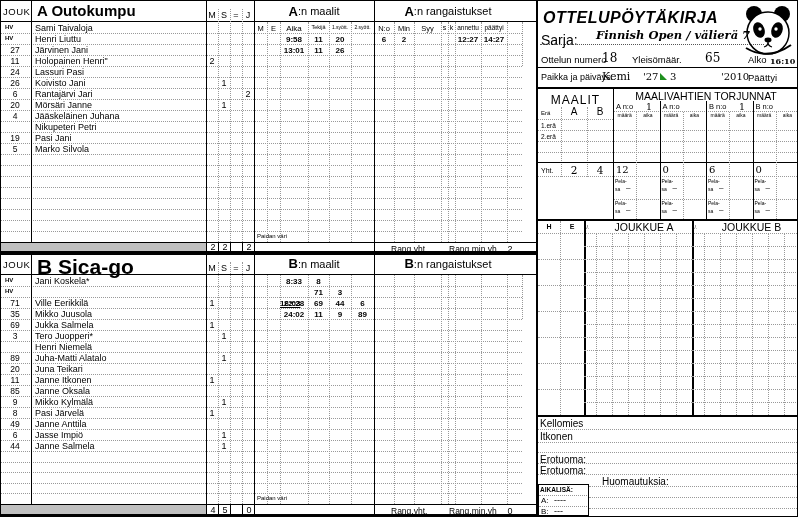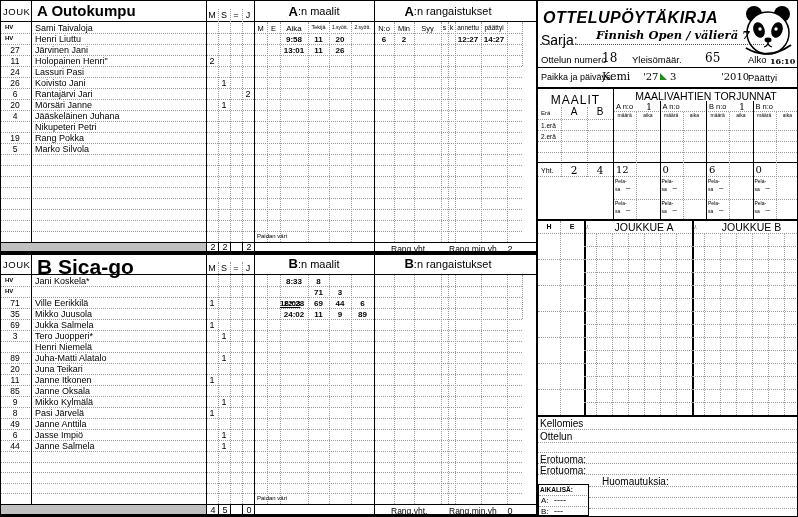--- a/index.html
+++ b/index.html
@@ -44,21 +44,21 @@
         <div class="abs" style="left: 34px; top: 88px; width: 168px; height: 10px; font-size: 9px;">Rantajärvi Jari</div>
         <div class="abs" style="left: 241px; top: 88px; width: 12px; height: 10px; font-size: 9px; text-align: center;">2</div>
         <div class="abs" style="left: 0px; top: 99px; width: 28px; height: 10px; font-size: 8.5px; text-align: center;">20</div>
         <div class="abs" style="left: 34px; top: 99px; width: 168px; height: 10px; font-size: 9px;">Mörsäri Janne</div>
         <div class="abs" style="left: 217px; top: 99px; width: 12px; height: 10px; font-size: 9px; text-align: center;">1</div>
         <div class="abs" style="left: 0px; top: 110px; width: 28px; height: 10px; font-size: 8.5px; text-align: center;">4</div>
         <div class="abs" style="left: 34px; top: 110px; width: 168px; height: 10px; font-size: 9px;">Jääskeläinen Juhana</div>
         <div class="abs" style="left: 0px; top: 121px; width: 28px; height: 10px; font-size: 8.5px; text-align: center;"></div>
         <div class="abs" style="left: 34px; top: 121px; width: 168px; height: 10px; font-size: 9px;">Nikupeteri Petri</div>
         <div class="abs" style="left: 0px; top: 132px; width: 28px; height: 10px; font-size: 8.5px; text-align: center;">19</div>
-        <div class="abs" style="left: 34px; top: 132px; width: 168px; height: 10px; font-size: 9px;">Rang Pokka</div>
+        <div class="abs" style="left: 34px; top: 132px; width: 168px; height: 10px; font-size: 9px;">Pasi Jani</div>
         <div class="abs" style="left: 0px; top: 143px; width: 28px; height: 10px; font-size: 8.5px; text-align: center;">5</div>
         <div class="abs" style="left: 34px; top: 143px; width: 168px; height: 10px; font-size: 9px;">Marko Silvola</div>
         <div class="abs" style="left: 0px; top: 32px; width: 521px; height: 0px; border-top: 1px dotted rgb(153, 153, 153);"></div>
         <div class="abs" style="left: 0px; top: 43px; width: 521px; height: 0px; border-top: 1px dotted rgb(153, 153, 153);"></div>
         <div class="abs" style="left: 0px; top: 54px; width: 521px; height: 0px; border-top: 1px dotted rgb(153, 153, 153);"></div>
         <div class="abs" style="left: 0px; top: 65px; width: 521px; height: 0px; border-top: 1px dotted rgb(153, 153, 153);"></div>
         <div class="abs" style="left: 0px; top: 76px; width: 521px; height: 0px; border-top: 1px dotted rgb(153, 153, 153);"></div>
         <div class="abs" style="left: 0px; top: 87px; width: 521px; height: 0px; border-top: 1px dotted rgb(153, 153, 153);"></div>
         <div class="abs" style="left: 0px; top: 98px; width: 521px; height: 0px; border-top: 1px dotted rgb(153, 153, 153);"></div>
         <div class="abs" style="left: 0px; top: 109px; width: 521px; height: 0px; border-top: 1px dotted rgb(153, 153, 153);"></div>
@@ -314,21 +314,21 @@
     <div class="abs" style="left:75px;top:89px;width:186px;text-align:center;font-size:10.5px;">MAALIVAHTIEN TORJUNNAT</div>
 
     <div class="abs" style="left:0;top:222px;width:22px;text-align:center;font-size:7px;font-weight:bold;">H</div>
     <div class="abs" style="left:22px;top:222px;width:24px;text-align:center;font-size:7px;font-weight:bold;">E</div>
     <div class="abs" style="left:47px;top:223px;width:11px;font-size:5px;">./.</div>
     <div class="abs" style="left:58px;top:220px;width:96px;text-align:center;font-size:10.5px;">JOUKKUE A</div>
     <div class="abs" style="left:155px;top:223px;width:11px;font-size:5px;">./.</div>
     <div class="abs" style="left:166px;top:220px;width:95px;text-align:center;font-size:10.5px;">JOUKKUE B</div>
 
     <div class="abs" style="left:2px;top:417px;font-size:10px;">Kellomies</div>
-    <div class="abs" style="left:2px;top:430px;font-size:10px;">Ottelun</div>
+    <div class="abs" style="left:2px;top:430px;font-size:10px;">Itkonen</div>
     <div class="abs" style="left:2px;top:453px;font-size:10px;">Erotuoma:</div>
     <div class="abs" style="left:2px;top:464px;font-size:10px;">Erotuoma:</div>
     <div class="abs" style="left:64px;top:475px;font-size:10px;">Huomautuksia:</div>
 
     <div class="abs" style="left:0;top:483px;width:51px;height:32px;border:1.5px solid #000;box-sizing:border-box;">
       <div class="abs" style="left:1px;top:1px;font-size:6.5px;font-weight:bold;">AIKALISÄ:</div>
       <div class="abs" style="left:0;top:10px;width:48px;border-top:1px dotted #999;"></div>
       <div class="abs" style="left:2px;top:11px;font-size:8px;">A:</div>
       <div class="abs serif" style="left:15px;top:10px;font-size:9px;">----</div>
       <div class="abs" style="left:0;top:21px;width:48px;border-top:1px dotted #999;"></div>

